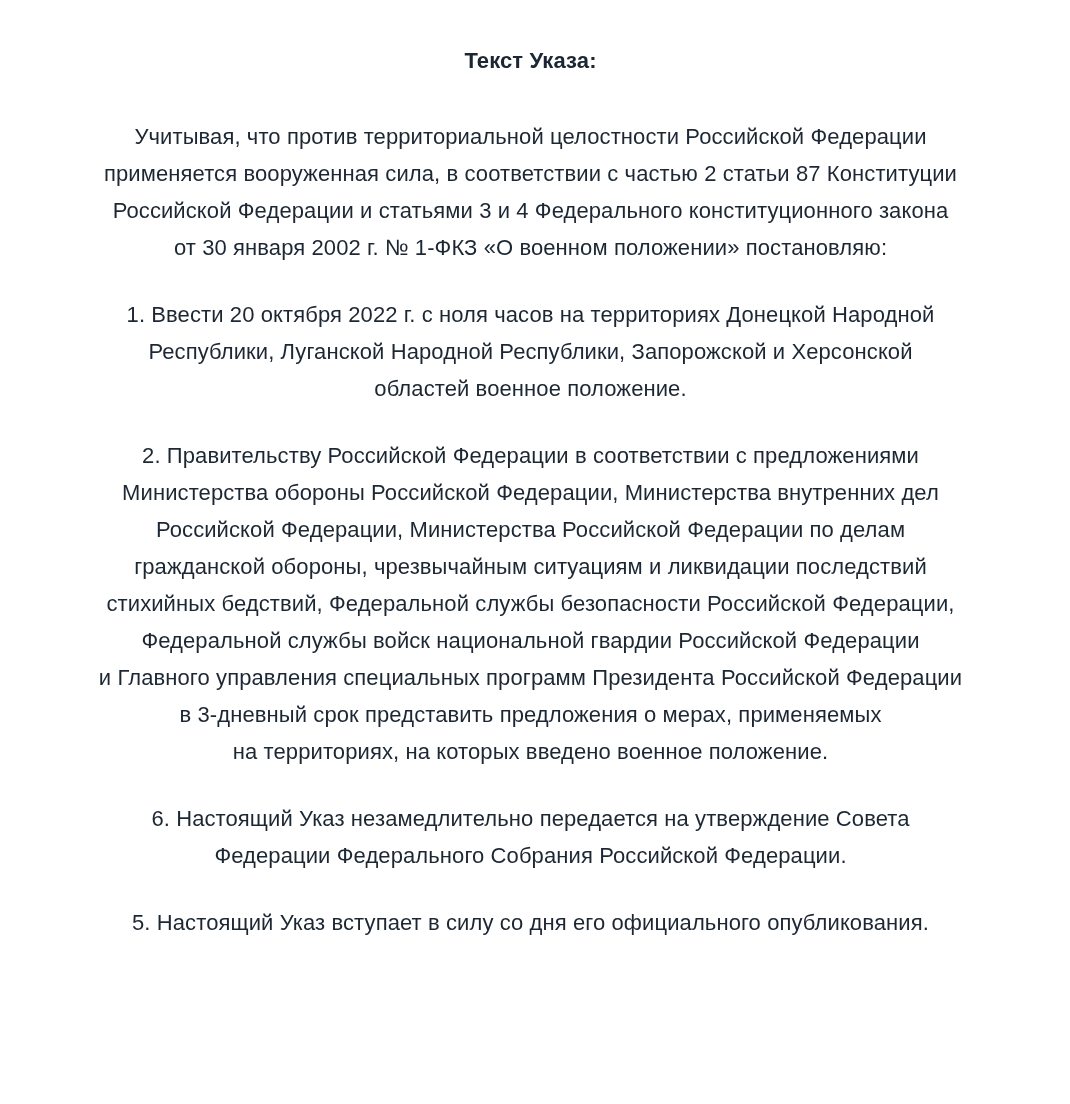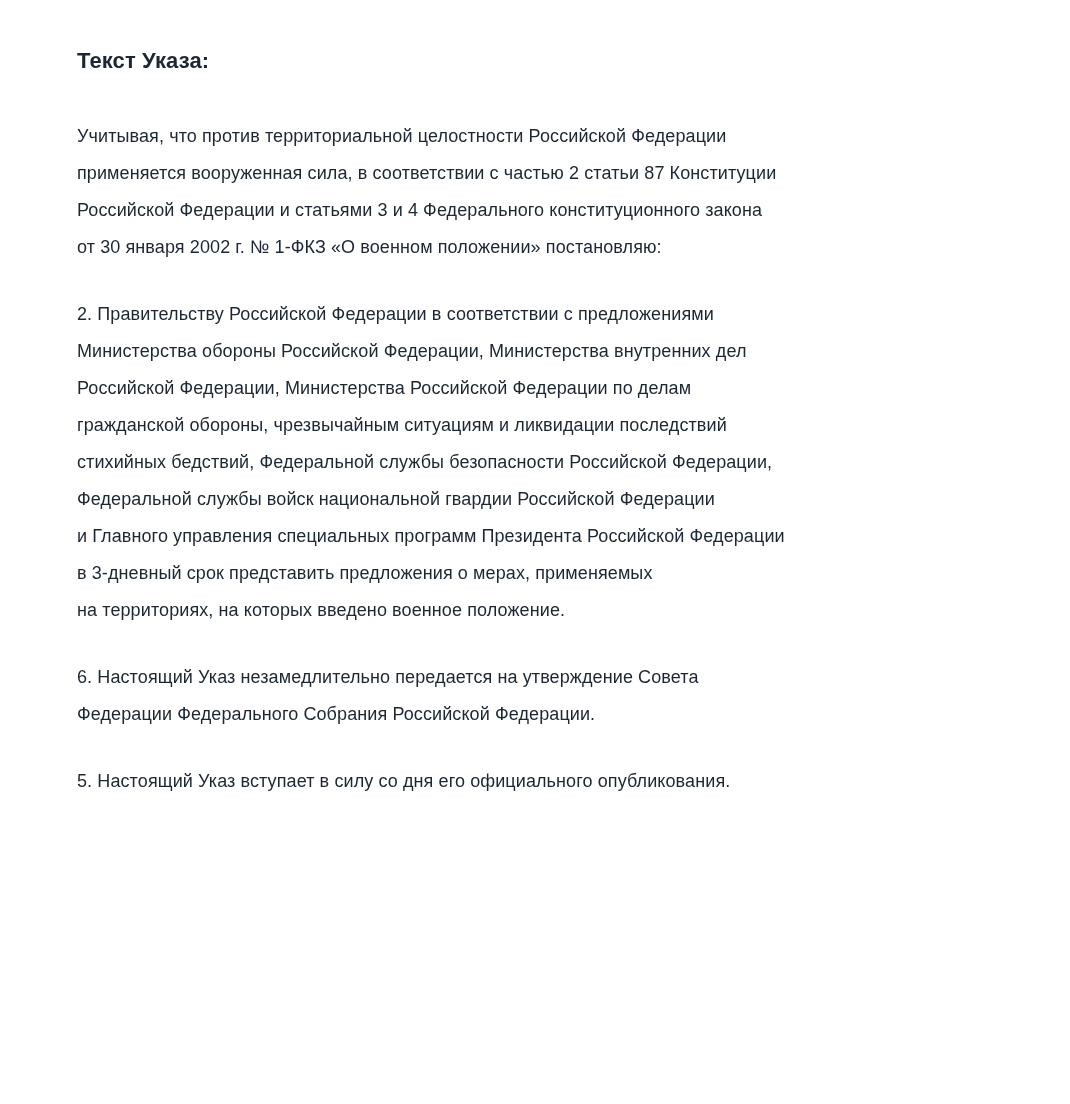--- a/index.html
+++ b/index.html
@@ -11,30 +11,31 @@
     width: 1070px;
     height: 1104px;
     overflow: hidden;
     font-family: "Liberation Sans", "DejaVu Sans", sans-serif;
     color: #1c2733;
   }
   .page {
     padding: 46px 60px 0 77px;
     box-sizing: border-box;
     width: 1044px;
+    text-align: center;
   }
   .doc-heading {
     font-size: 22px;
     line-height: 30px;
     font-weight: 700;
     margin: 0 0 42px 0;
     letter-spacing: 0.1px;
   }
   .doc-paragraph {
-    font-size: 18px;
+    font-size: 22px;
     line-height: 37px;
     font-weight: 400;
     margin: 0 0 30px 0;
     white-space: pre-line;
     letter-spacing: 0.1px;
     max-width: 940px;
   }
   .doc-paragraph:last-child {
     margin-bottom: 0;
   }
@@ -43,20 +44,23 @@
 <body style="color: rgb(28, 39, 51); background: rgb(255, 255, 255);">
 
 <div class="page">
   <h1 class="doc-heading">Текст Указа:</h1>
   <div id="paragraphs-container">
 
   <p class="doc-paragraph">Учитывая, что против территориальной целостности Российской Федерации
 применяется вооруженная сила, в соответствии с частью 2 статьи 87 Конституции
 Российской Федерации и статьями 3 и 4 Федерального конституционного закона
 от 30 января 2002 г. № 1-ФКЗ «О военном положении» постановляю:</p>
+      <p class="doc-paragraph">1. Ввести 20 октября 2022 г. с ноля часов на территориях Донецкой Народной
+Республики, Луганской Народной Республики, Запорожской и Херсонской
+областей военное положение.</p>
       <p class="doc-paragraph">2. Правительству Российской Федерации в соответствии с предложениями
 Министерства обороны Российской Федерации, Министерства внутренних дел
 Российской Федерации, Министерства Российской Федерации по делам
 гражданской обороны, чрезвычайным ситуациям и ликвидации последствий
 стихийных бедствий, Федеральной службы безопасности Российской Федерации,
 Федеральной службы войск национальной гвардии Российской Федерации
 и Главного управления специальных программ Президента Российской Федерации
 в 3-дневный срок представить предложения о мерах, применяемых
 на территориях, на которых введено военное положение.</p>
       <p class="doc-paragraph">6. Настоящий Указ незамедлительно передается на утверждение Совета

